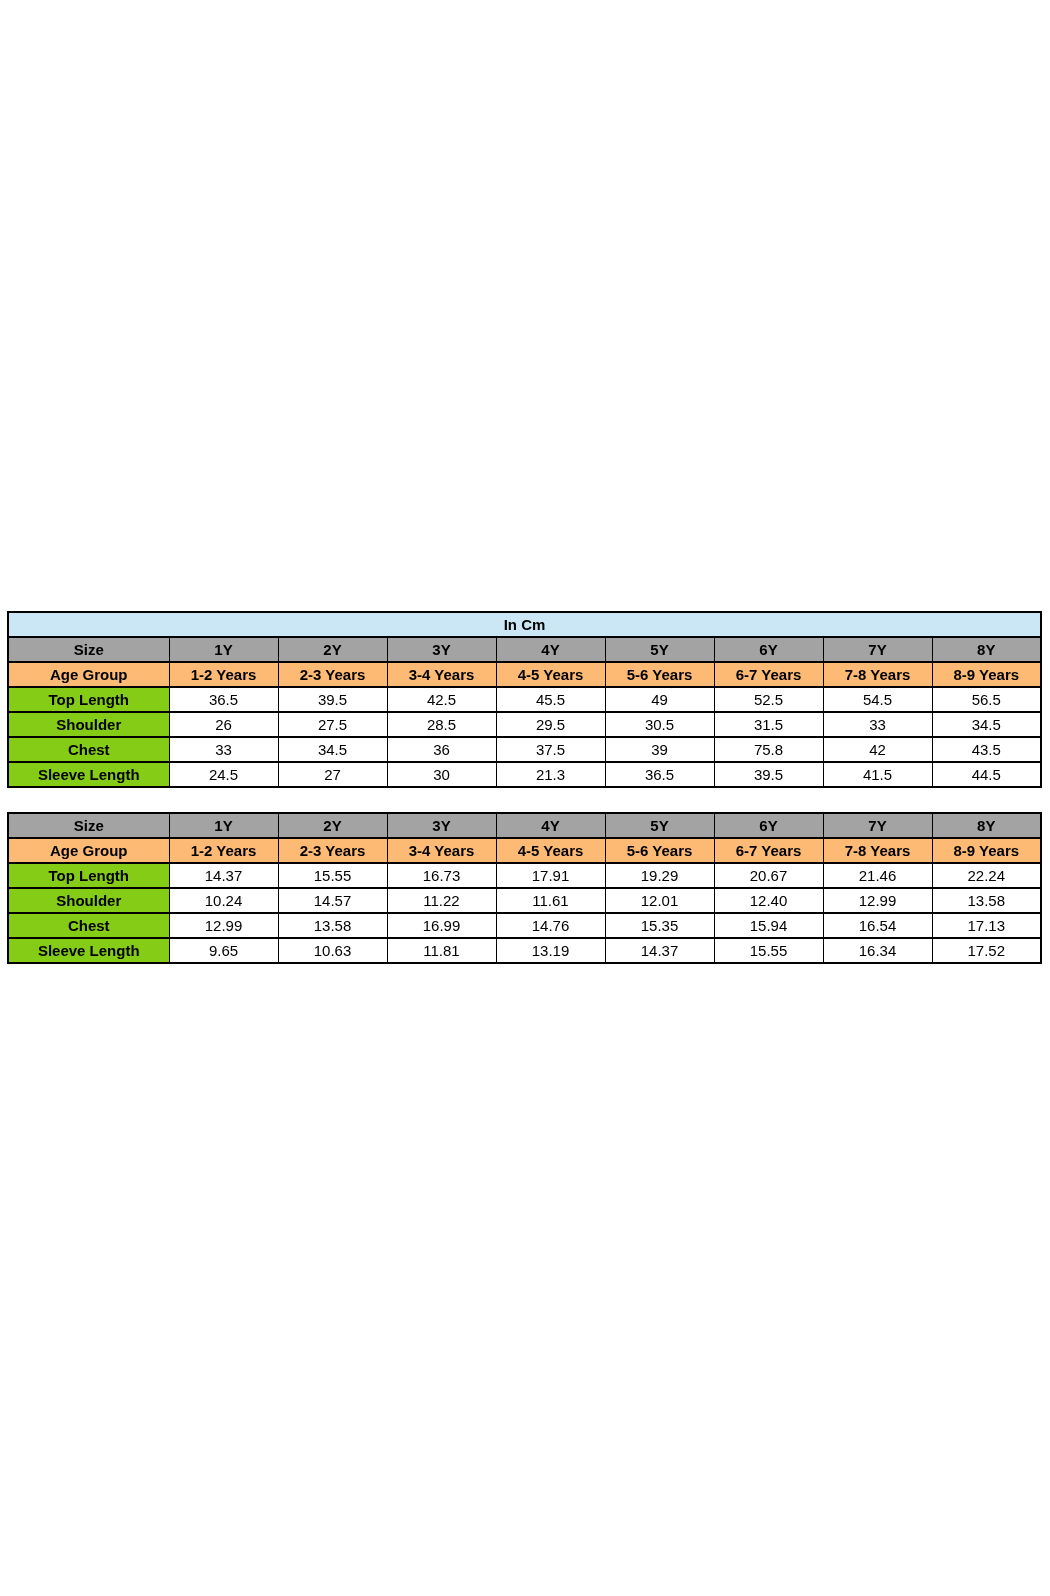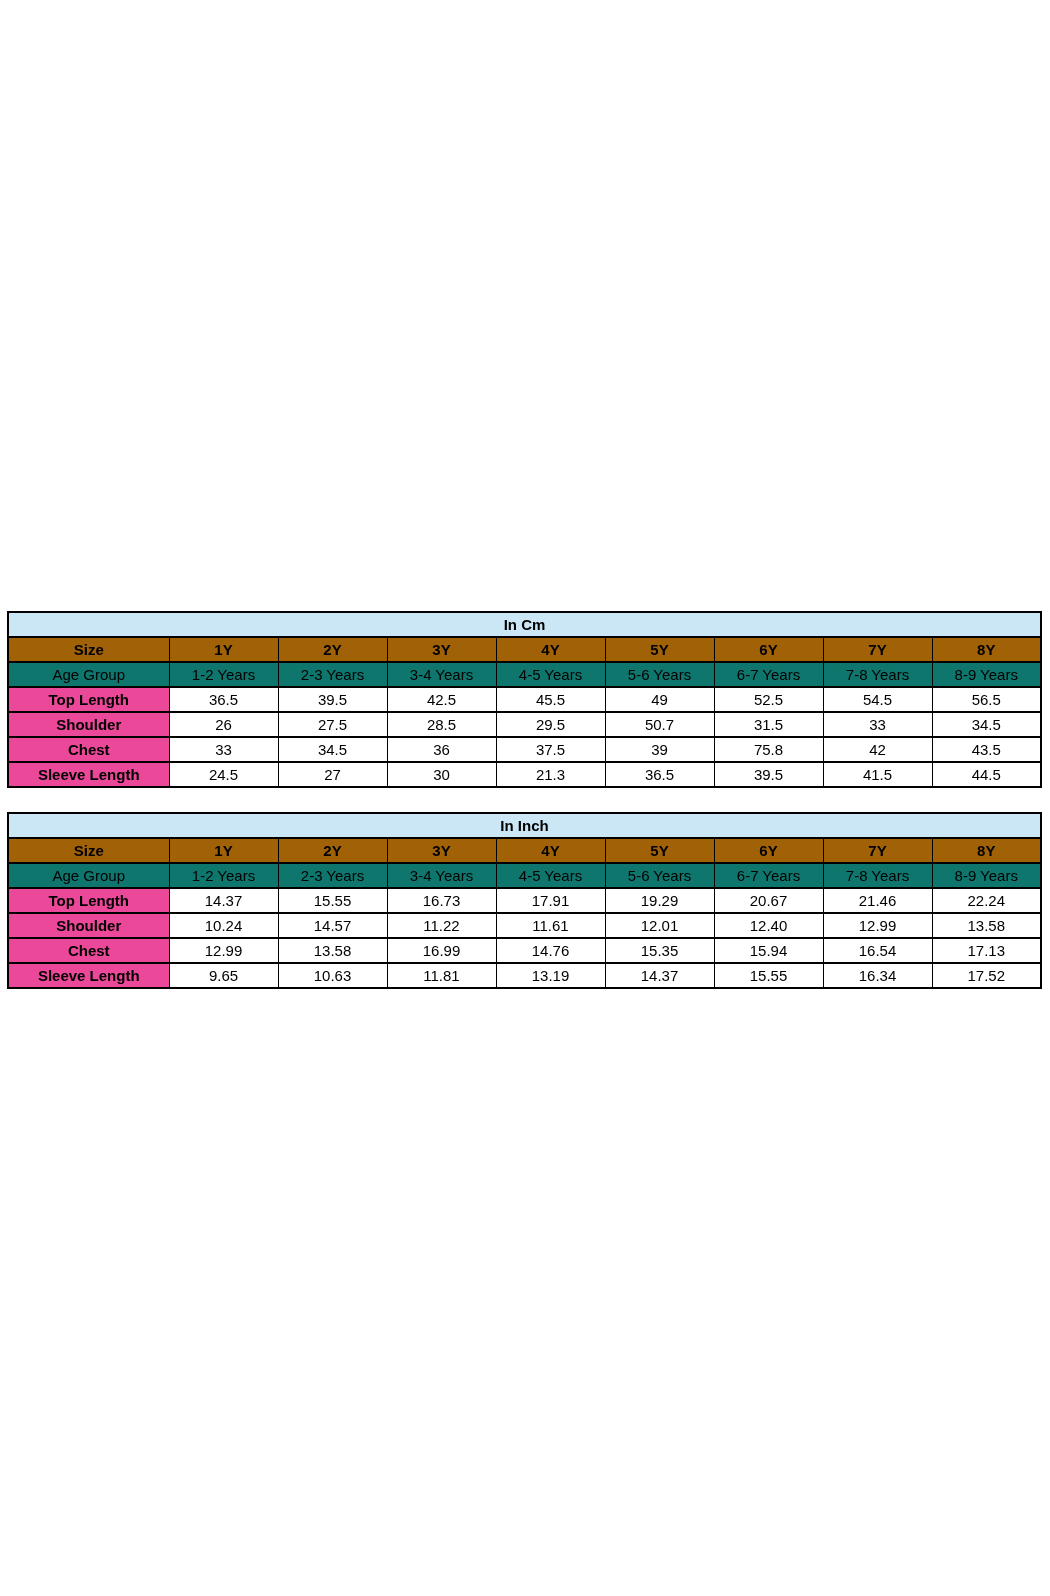--- a/index.html
+++ b/index.html
@@ -40,32 +40,32 @@
     overflow: hidden;
   }
   table.size-chart { border: 2px solid #000000; }
 
   td.title-cell {
     background: #cbe7f5;
     font-weight: bold;
     font-size: 15px;
   }
   td.hdr {
-    background: #a16207;
+    background: #a3a3a3;
     font-weight: bold;
   }
   td.hdr2 {
-    background: #0f766e;
-    font-weight: normal;
+    background: #fdba74;
+    font-weight: bold;
   }
   td.rowlabel {
     font-weight: bold;
     text-align: left;
     padding-left: 6px;
-    background: #ec4899;
+    background: #84cc16;
   }
   td.val {
     background: #ffffff;
     font-weight: normal;
   }
 </style>
 </head>
 <body>
 
 <div id="page">
@@ -118,21 +118,21 @@
           <td class="val">52.5</td>
           <td class="val">54.5</td>
           <td class="val">56.5</td>
         </tr>
         <tr>
           <td class="rowlabel">Shoulder</td>
           <td class="val">26</td>
           <td class="val">27.5</td>
           <td class="val">28.5</td>
           <td class="val">29.5</td>
-          <td class="val">50.7</td>
+          <td class="val">30.5</td>
           <td class="val">31.5</td>
           <td class="val">33</td>
           <td class="val">34.5</td>
         </tr>
         <tr>
           <td class="rowlabel">Chest</td>
           <td class="val">33</td>
           <td class="val">34.5</td>
           <td class="val">36</td>
           <td class="val">37.5</td>
@@ -162,23 +162,20 @@
         <col>
         <col>
         <col>
         <col>
         <col>
         <col>
         <col>
     </colgroup>
     <tbody>
         <tr>
-          <td colspan="9" class="title-cell">In Inch</td>
-        </tr>
-        <tr>
           <td class="hdr">Size</td>
           <td class="hdr">1Y</td>
           <td class="hdr">2Y</td>
           <td class="hdr">3Y</td>
           <td class="hdr">4Y</td>
           <td class="hdr">5Y</td>
           <td class="hdr">6Y</td>
           <td class="hdr">7Y</td>
           <td class="hdr">8Y</td>
         </tr>

